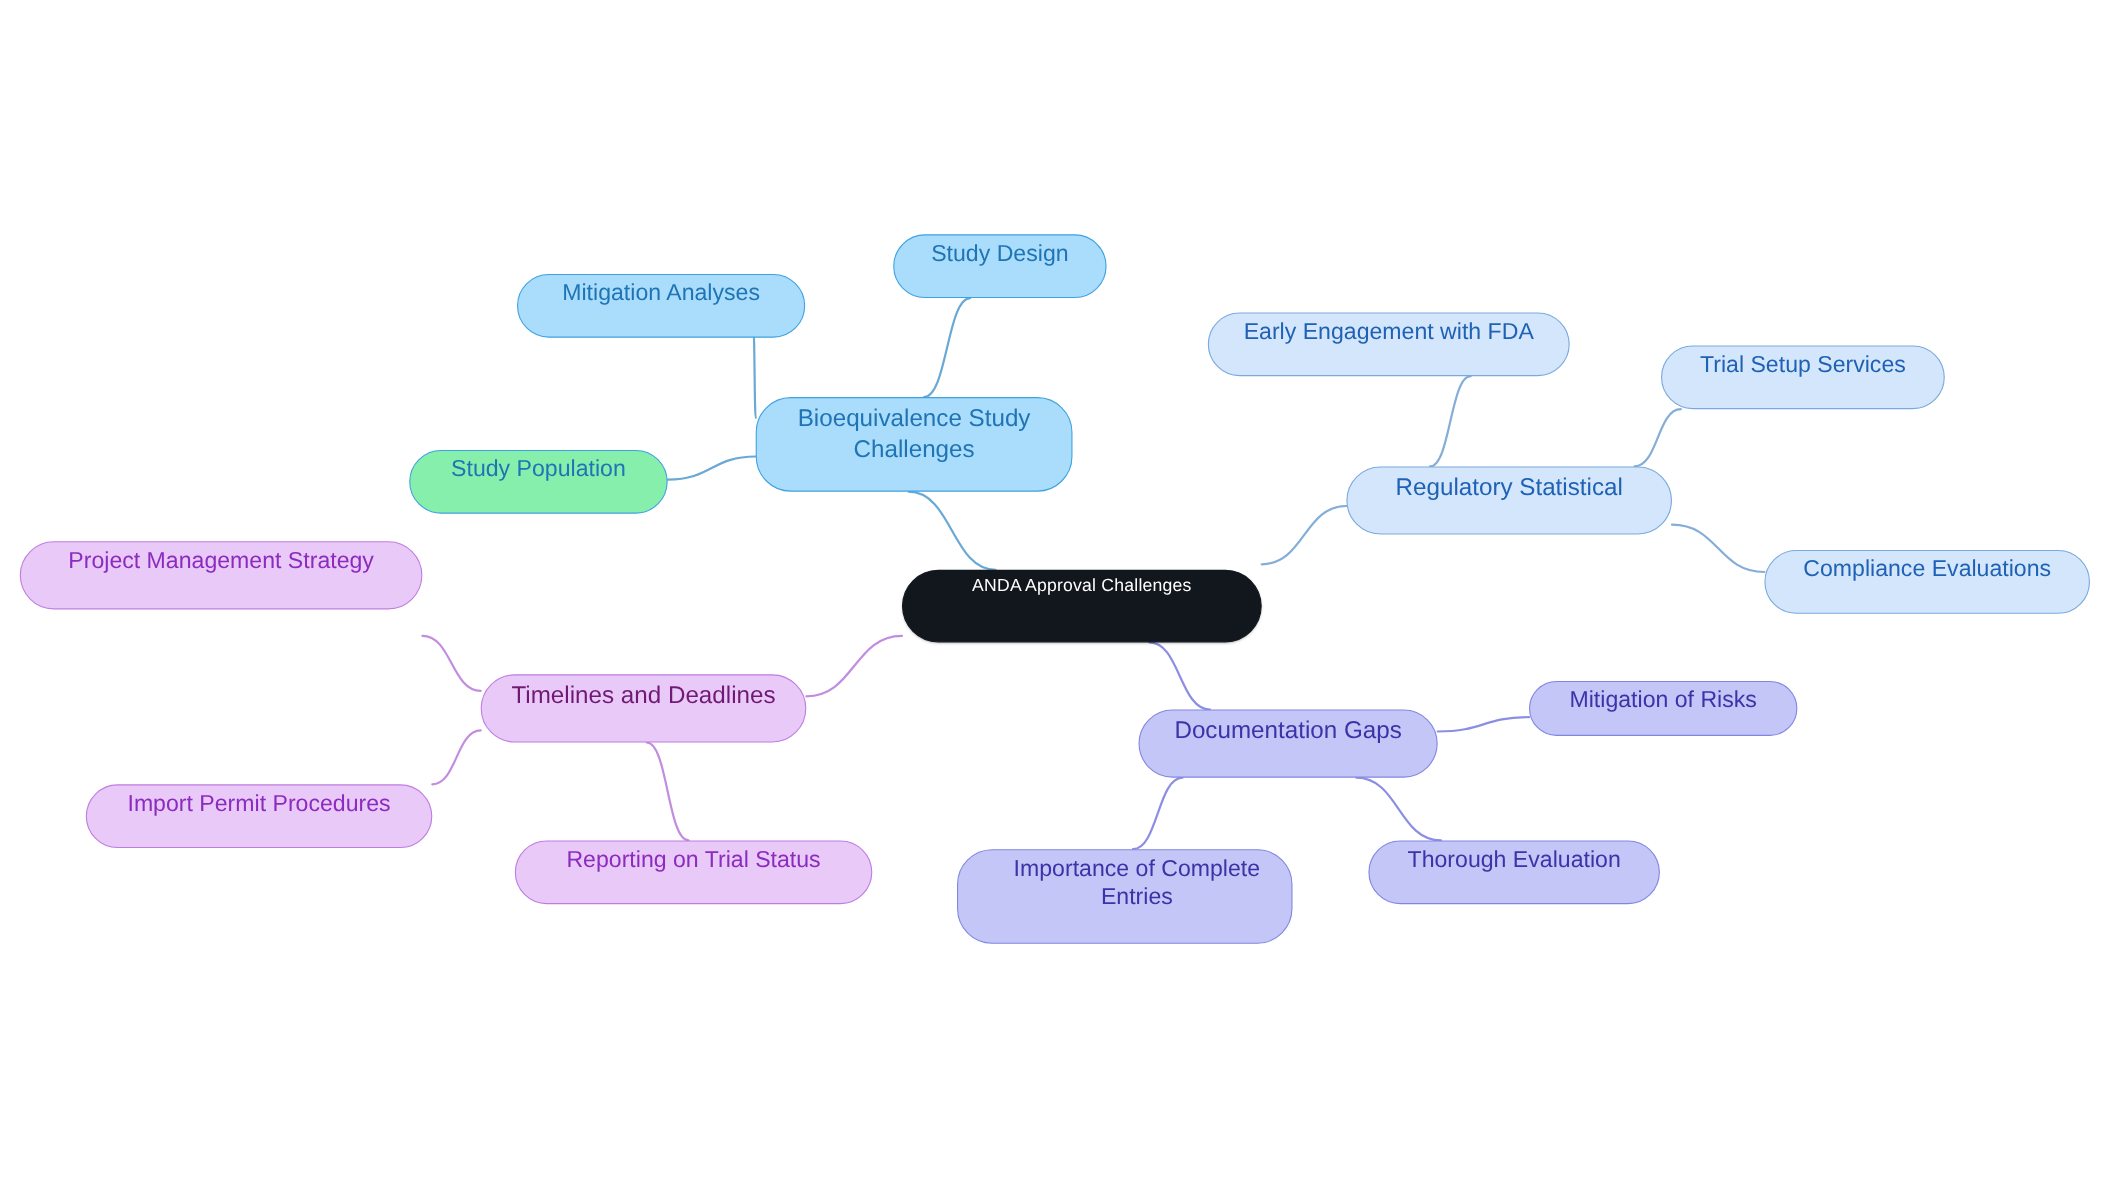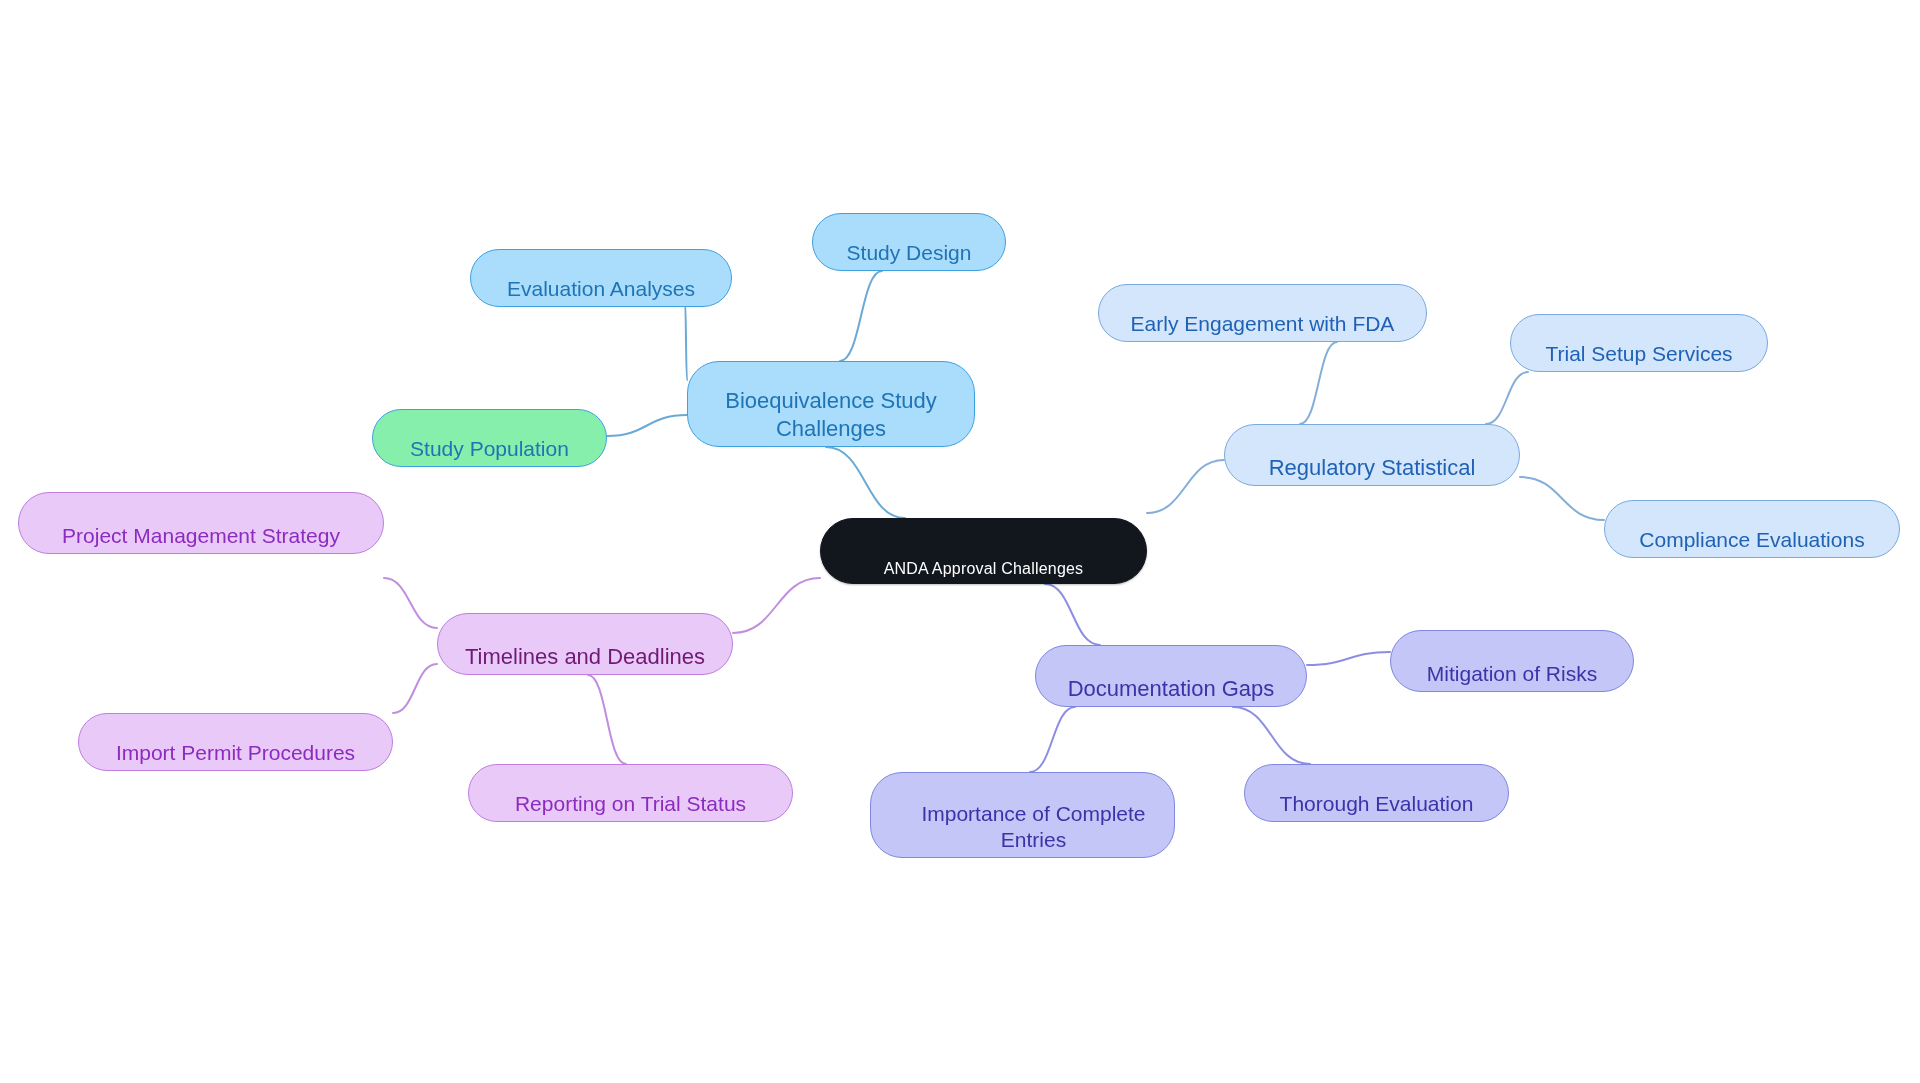--- a/index.html
+++ b/index.html
@@ -23,21 +23,21 @@
     position: absolute;
     left: 0;
     top: 0;
     width: 1920px;
     height: 1083px;
   }
   .node {
     position: absolute;
     box-sizing: border-box;
     display: flex;
-    align-items: flex-end;
+    align-items: flex-start;
     justify-content: center;
     text-align: center;
     border-radius: 32px;
     border-style: solid;
     border-width: 1.5px;
     line-height: 1.25;
     white-space: pre-line;
     padding: 4px 10px;
   }
   .node-root {
@@ -72,29 +72,29 @@
       <path d="M 1075 707 C 1052.5 707, 1052.5 772, 1030 772" fill="none" stroke="#8b8ee2" stroke-width="2" stroke-linecap="round"></path>
       <path d="M 1233 707 C 1271.5 707, 1271.5 764, 1310 764" fill="none" stroke="#8b8ee2" stroke-width="2" stroke-linecap="round"></path>
       <path d="M 437 628 C 410.5 628, 410.5 578, 384 578" fill="none" stroke="#c18de0" stroke-width="2" stroke-linecap="round"></path>
       <path d="M 437 664 C 415 664, 415 713, 393 713" fill="none" stroke="#c18de0" stroke-width="2" stroke-linecap="round"></path>
       <path d="M 588 675 C 607 675, 607 764, 626 764" fill="none" stroke="#c18de0" stroke-width="2" stroke-linecap="round"></path>
     </svg>
   <div id="node-layer">
       <div class="node node-root" style="left: 820px; top: 518px; width: 327px; height: 66px; background: rgb(18, 22, 29); border-color: rgb(18, 22, 29); color: rgb(255, 255, 255);"><span>ANDA Approval Challenges</span></div>
       <div class="node node-branch" style="left: 687px; top: 361px; width: 288px; height: 86px; background: rgb(170, 220, 251); border-color: rgb(63, 162, 224); color: rgb(31, 116, 181);"><span>Bioequivalence Study
 Challenges</span></div>
-      <div class="node node-leaf" style="left: 470px; top: 249px; width: 262px; height: 58px; background: rgb(170, 220, 251); border-color: rgb(63, 162, 224); color: rgb(31, 116, 181);"><span>Evaluation Analyses</span></div>
+      <div class="node node-leaf" style="left: 470px; top: 249px; width: 262px; height: 58px; background: rgb(170, 220, 251); border-color: rgb(63, 162, 224); color: rgb(31, 116, 181);"><span>Mitigation Analyses</span></div>
       <div class="node node-leaf" style="left: 812px; top: 213px; width: 194px; height: 58px; background: rgb(170, 220, 251); border-color: rgb(63, 162, 224); color: rgb(31, 116, 181);"><span>Study Design</span></div>
       <div class="node node-leaf" style="left: 372px; top: 409px; width: 235px; height: 58px; background: #86efac; border-color: rgb(63, 162, 224); color: rgb(31, 116, 181);"><span>Study Population</span></div>
       <div class="node node-branch" style="left: 1224px; top: 424px; width: 296px; height: 62px; background: rgb(211, 230, 251); border-color: rgb(122, 169, 222); color: rgb(31, 98, 181);"><span>Regulatory Statistical</span></div>
       <div class="node node-leaf" style="left: 1098px; top: 284px; width: 329px; height: 58px; background: rgb(211, 230, 251); border-color: rgb(122, 169, 222); color: rgb(31, 98, 181);"><span>Early Engagement with FDA</span></div>
       <div class="node node-leaf" style="left: 1510px; top: 314px; width: 258px; height: 58px; background: rgb(211, 230, 251); border-color: rgb(122, 169, 222); color: rgb(31, 98, 181);"><span>Trial Setup Services</span></div>
       <div class="node node-leaf" style="left: 1604px; top: 500px; width: 296px; height: 58px; background: rgb(211, 230, 251); border-color: rgb(122, 169, 222); color: rgb(31, 98, 181);"><span>Compliance Evaluations</span></div>
       <div class="node node-branch" style="left: 1035px; top: 645px; width: 272px; height: 62px; background: rgb(195, 198, 247); border-color: rgb(129, 135, 224); color: rgb(59, 51, 168);"><span>Documentation Gaps</span></div>
-      <div class="node node-leaf" style="left: 1390px; top: 619px; width: 244px; height: 62px; background: rgb(195, 198, 247); border-color: rgb(129, 135, 224); color: rgb(59, 51, 168); margin-top: 11px;"><span>Mitigation of Risks</span></div>
+      <div class="node node-leaf" style="left: 1390px; top: 619px; width: 244px; height: 50px; background: rgb(195, 198, 247); border-color: rgb(129, 135, 224); color: rgb(59, 51, 168);"><span>Mitigation of Risks</span></div>
       <div class="node node-leaf" style="left: 870px; top: 772px; width: 305px; height: 86px; background: rgb(195, 198, 247); border-color: rgb(129, 135, 224); color: rgb(59, 51, 168); padding-left: 32px;"><span>Importance of Complete
 Entries</span></div>
       <div class="node node-leaf" style="left: 1244px; top: 764px; width: 265px; height: 58px; background: rgb(195, 198, 247); border-color: rgb(129, 135, 224); color: rgb(59, 51, 168);"><span>Thorough Evaluation</span></div>
       <div class="node node-branch" style="left: 437px; top: 613px; width: 296px; height: 62px; background: rgb(233, 201, 247); border-color: rgb(192, 125, 224); color: #701a75;"><span>Timelines and Deadlines</span></div>
       <div class="node node-leaf" style="left: 18px; top: 492px; width: 366px; height: 62px; background: rgb(233, 201, 247); border-color: rgb(192, 125, 224); color: rgb(140, 43, 191);"><span>Project Management Strategy</span></div>
       <div class="node node-leaf" style="left: 78px; top: 713px; width: 315px; height: 58px; background: rgb(233, 201, 247); border-color: rgb(192, 125, 224); color: rgb(140, 43, 191);"><span>Import Permit Procedures</span></div>
       <div class="node node-leaf" style="left: 468px; top: 764px; width: 325px; height: 58px; background: rgb(233, 201, 247); border-color: rgb(192, 125, 224); color: rgb(140, 43, 191);"><span>Reporting on Trial Status</span></div>
     </div>
 </div>
 

